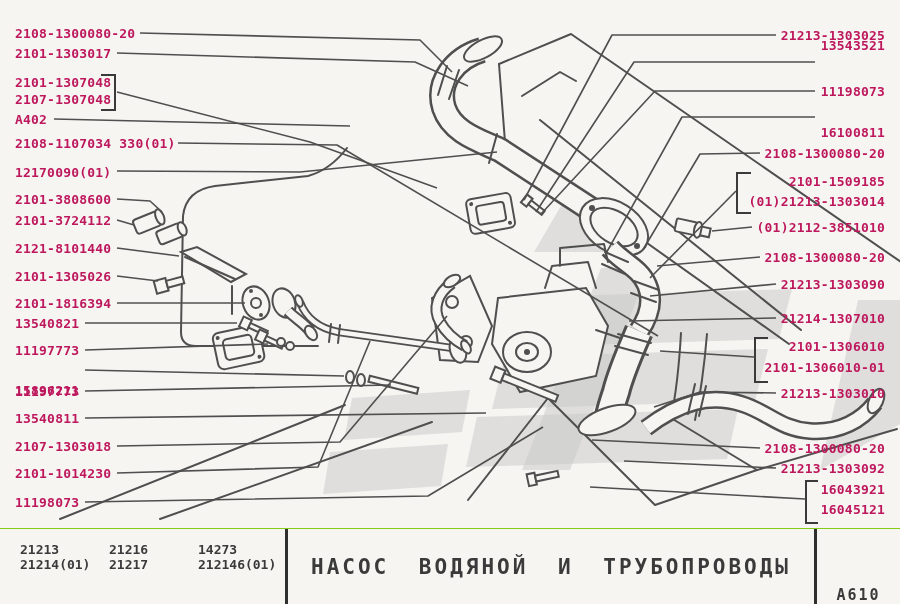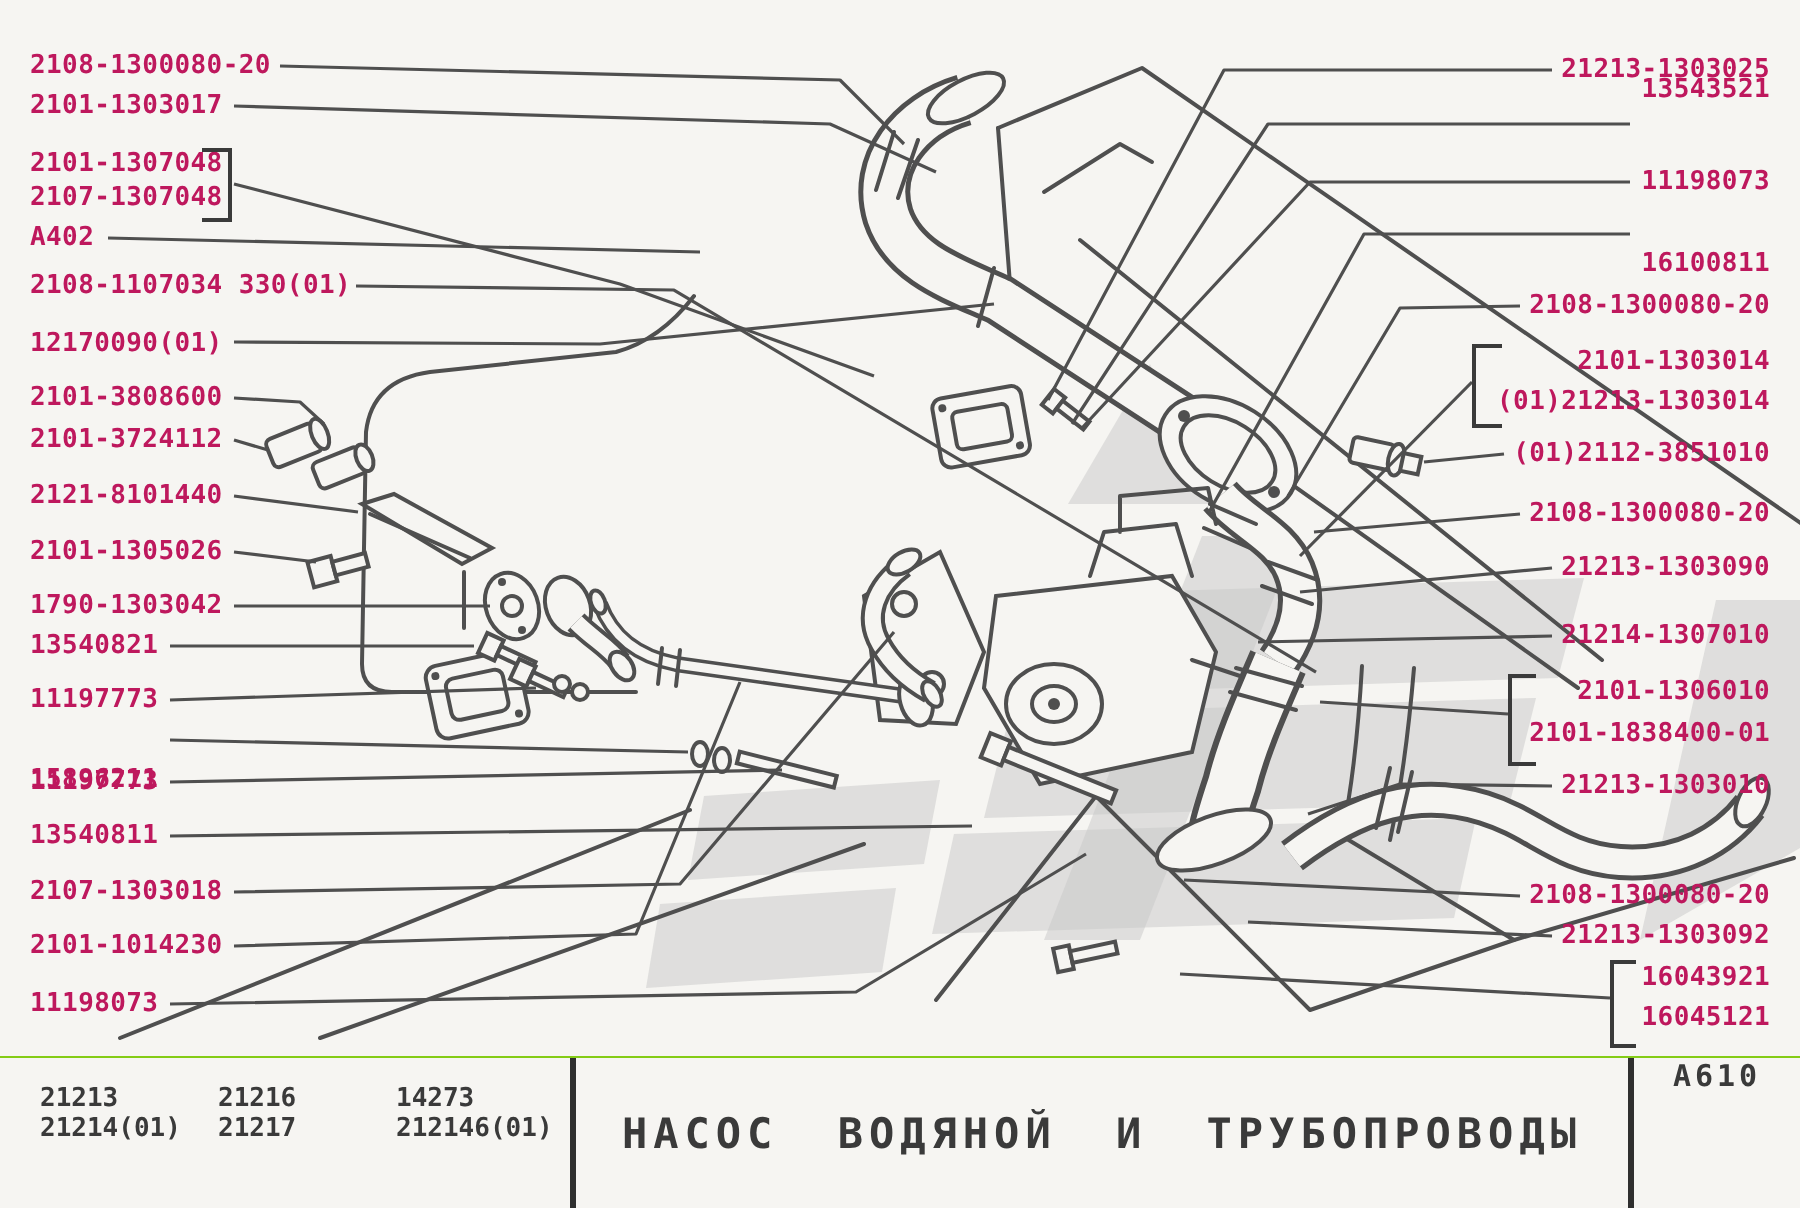--- a/index.html
+++ b/index.html
@@ -35,21 +35,21 @@
     border-top:1px solid #84cc16;display:flex;box-sizing:border-box;background:#f6f5f2;
   }
   .cell{box-sizing:border-box;height:100%;}
   .cell.models{width:288px;border-right:3px solid #2f2f2f;padding-top:13px;display:flex;}
   .mcol{font-size:13px;font-weight:bold;line-height:15px;white-space:nowrap;}
   .mcol.c1{margin-left:20px;width:90px;}
   .mcol.c2{width:90px;}
   .mcol.c3{width:88px;}
   .cell.title{width:529px;border-right:3px solid #2f2f2f;display:flex;align-items:center;justify-content:center;}
   .tb-title{font-size:21px;font-weight:bold;letter-spacing:3px;word-spacing:14px;}
-  .cell.code{flex:1;display:flex;align-items:flex-start;justify-content:center;font-size:15px;font-weight:bold;letter-spacing:2px;}
+  .cell.code{flex:1;display:flex;align-items:flex-end;justify-content:center;font-size:15px;font-weight:bold;letter-spacing:2px;}
 </style>
 </head>
 <body>
 
 <div class="page">
 
   <svg class="art" viewBox="0 0 900 528" width="900" height="528">
 
     <g>
       <polygon class="wm" points="575,182 606,252 534,252"></polygon>
@@ -267,44 +267,44 @@
   <div class="lbl" style="top:82px">2101-1307048</div>
   <div class="lbl" style="top:99px">2107-1307048</div>
   <div class="bracket close" style="left:101px;top:74px;width:13px;height:33px"></div>
   <div class="lbl" style="top:119px">А402</div>
   <div class="lbl" style="top:143px">2108-1107034 330(01)</div>
   <div class="lbl" style="top:172px">12170090(01)</div>
   <div class="lbl" style="top:199px">2101-3808600</div>
   <div class="lbl" style="top:220px">2101-3724112</div>
   <div class="lbl" style="top:248px">2121-8101440</div>
   <div class="lbl" style="top:276px">2101-1305026</div>
-  <div class="lbl" style="top:303px">1790-1303042</div>
+  <div class="lbl" style="top:303px">2101-1816394</div>
   <div class="lbl" style="top:323px">13540821</div>
   <div class="lbl" style="top:350px">11197773</div>
   <div class="lbl" style="top:390px">15896211</div>
   <div class="lbl" style="top:391px">11197773</div>
   <div class="lbl" style="top:418px">13540811</div>
   <div class="lbl" style="top:446px">2107-1303018</div>
   <div class="lbl" style="top:473px">2101-1014230</div>
   <div class="lbl" style="top:502px">11198073</div>
 
   <div class="lbl r" style="top:35px">21213-1303025</div>
   <div class="lbl r" style="top:45px">13543521</div>
   <div class="lbl r" style="top:91px">11198073</div>
   <div class="lbl r" style="top:132px">16100811</div>
   <div class="lbl r" style="top:153px">2108-1300080-20</div>
-  <div class="lbl r" style="top:181px">2101-1303014</div>
+  <div class="lbl r" style="top:181px">2101-1509185</div>
   <div class="lbl r" style="top:201px">(01)21213-1303014</div>
   <div class="bracket open" style="left:736px;top:172px;width:13px;height:38px"></div>
   <div class="lbl r" style="top:227px">(01)2112-3851010</div>
   <div class="lbl r" style="top:257px">2108-1300080-20</div>
   <div class="lbl r" style="top:284px">21213-1303090</div>
   <div class="lbl r" style="top:318px">21214-1307010</div>
   <div class="lbl r" style="top:346px">2101-1306010</div>
-  <div class="lbl r" style="top:367px">2101-1838400-01</div>
+  <div class="lbl r" style="top:367px">2101-1306010-01</div>
   <div class="bracket open" style="left:754px;top:337px;width:12px;height:42px"></div>
   <div class="lbl r" style="top:393px">21213-1303010</div>
   <div class="lbl r" style="top:448px">2108-1300080-20</div>
   <div class="lbl r" style="top:468px">21213-1303092</div>
   <div class="lbl r" style="top:489px">16043921</div>
   <div class="lbl r" style="top:509px">16045121</div>
   <div class="bracket open" style="left:805px;top:480px;width:11px;height:40px"></div>
 
   <div class="tblock">
     <div class="cell models">

